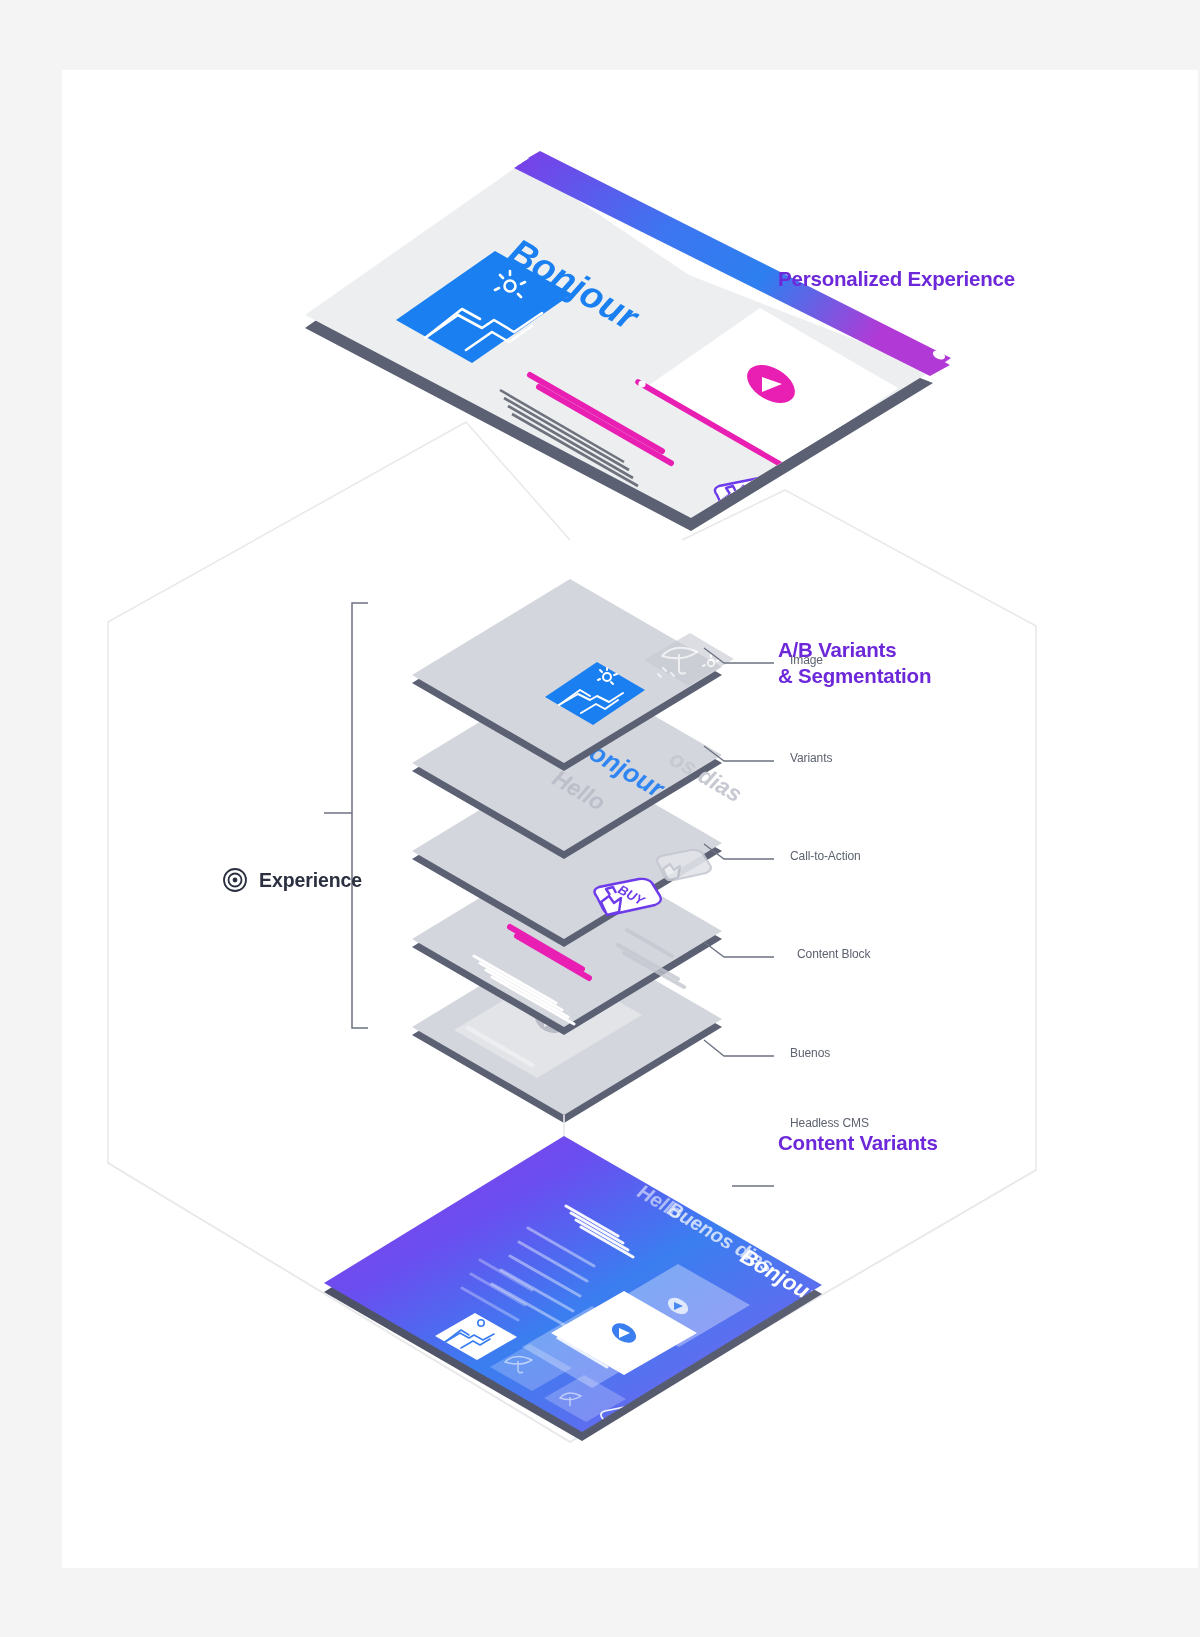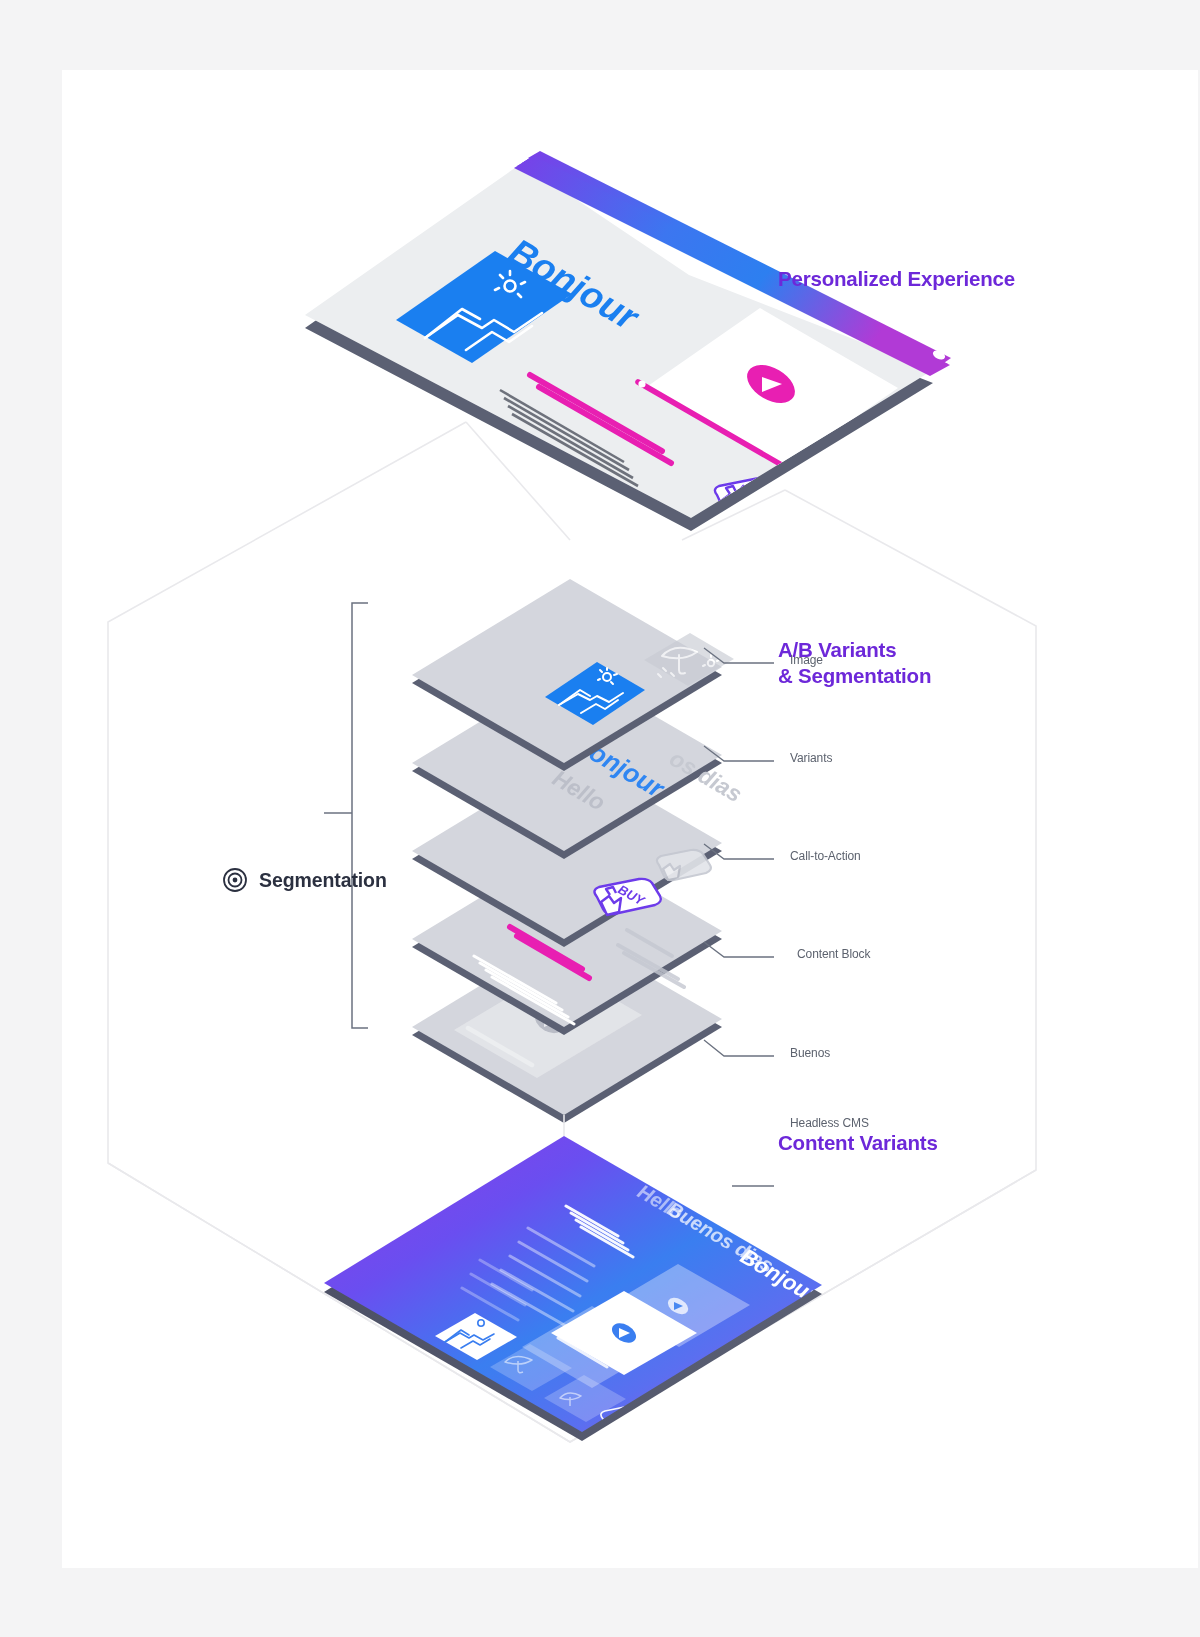--- a/index.html
+++ b/index.html
@@ -361,16 +361,16 @@
   <div class="lbl lbl-sub" style="left:728px;top:1046px;">Headless CMS</div>
 
   <div id="personalize-group">
     <span>
       <svg width="26" height="26" viewBox="0 0 26 26">
         <circle cx="13" cy="13" r="11" fill="none" stroke="#2b3040" stroke-width="1.8"></circle>
         <circle cx="13" cy="13" r="6.5" fill="none" stroke="#2b3040" stroke-width="1.8"></circle>
         <circle cx="13" cy="13" r="2.4" fill="#2b3040"></circle>
       </svg>
     </span>
-    <span class="lbl-personalize">Segmentation</span>
+    <span class="lbl-personalize">Experience</span>
   </div>
 
 </div>
 
 </body></html>

